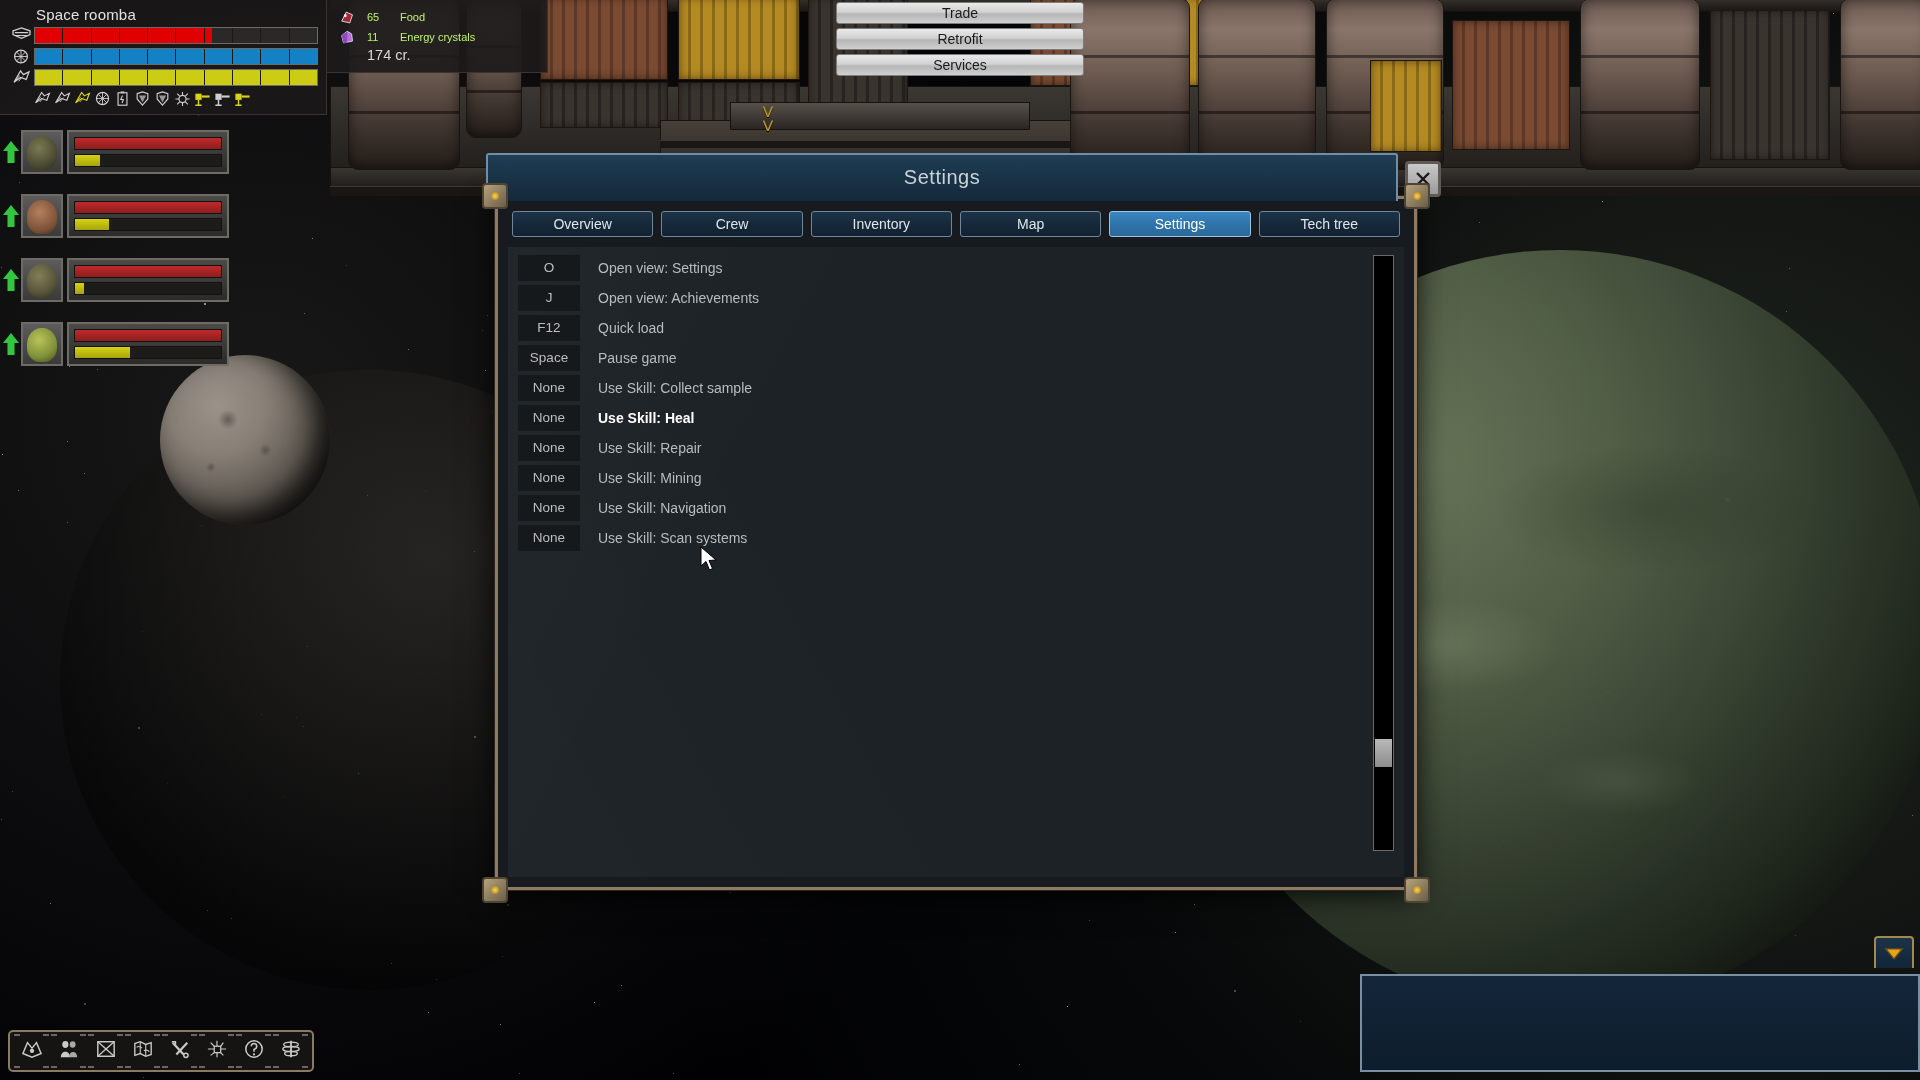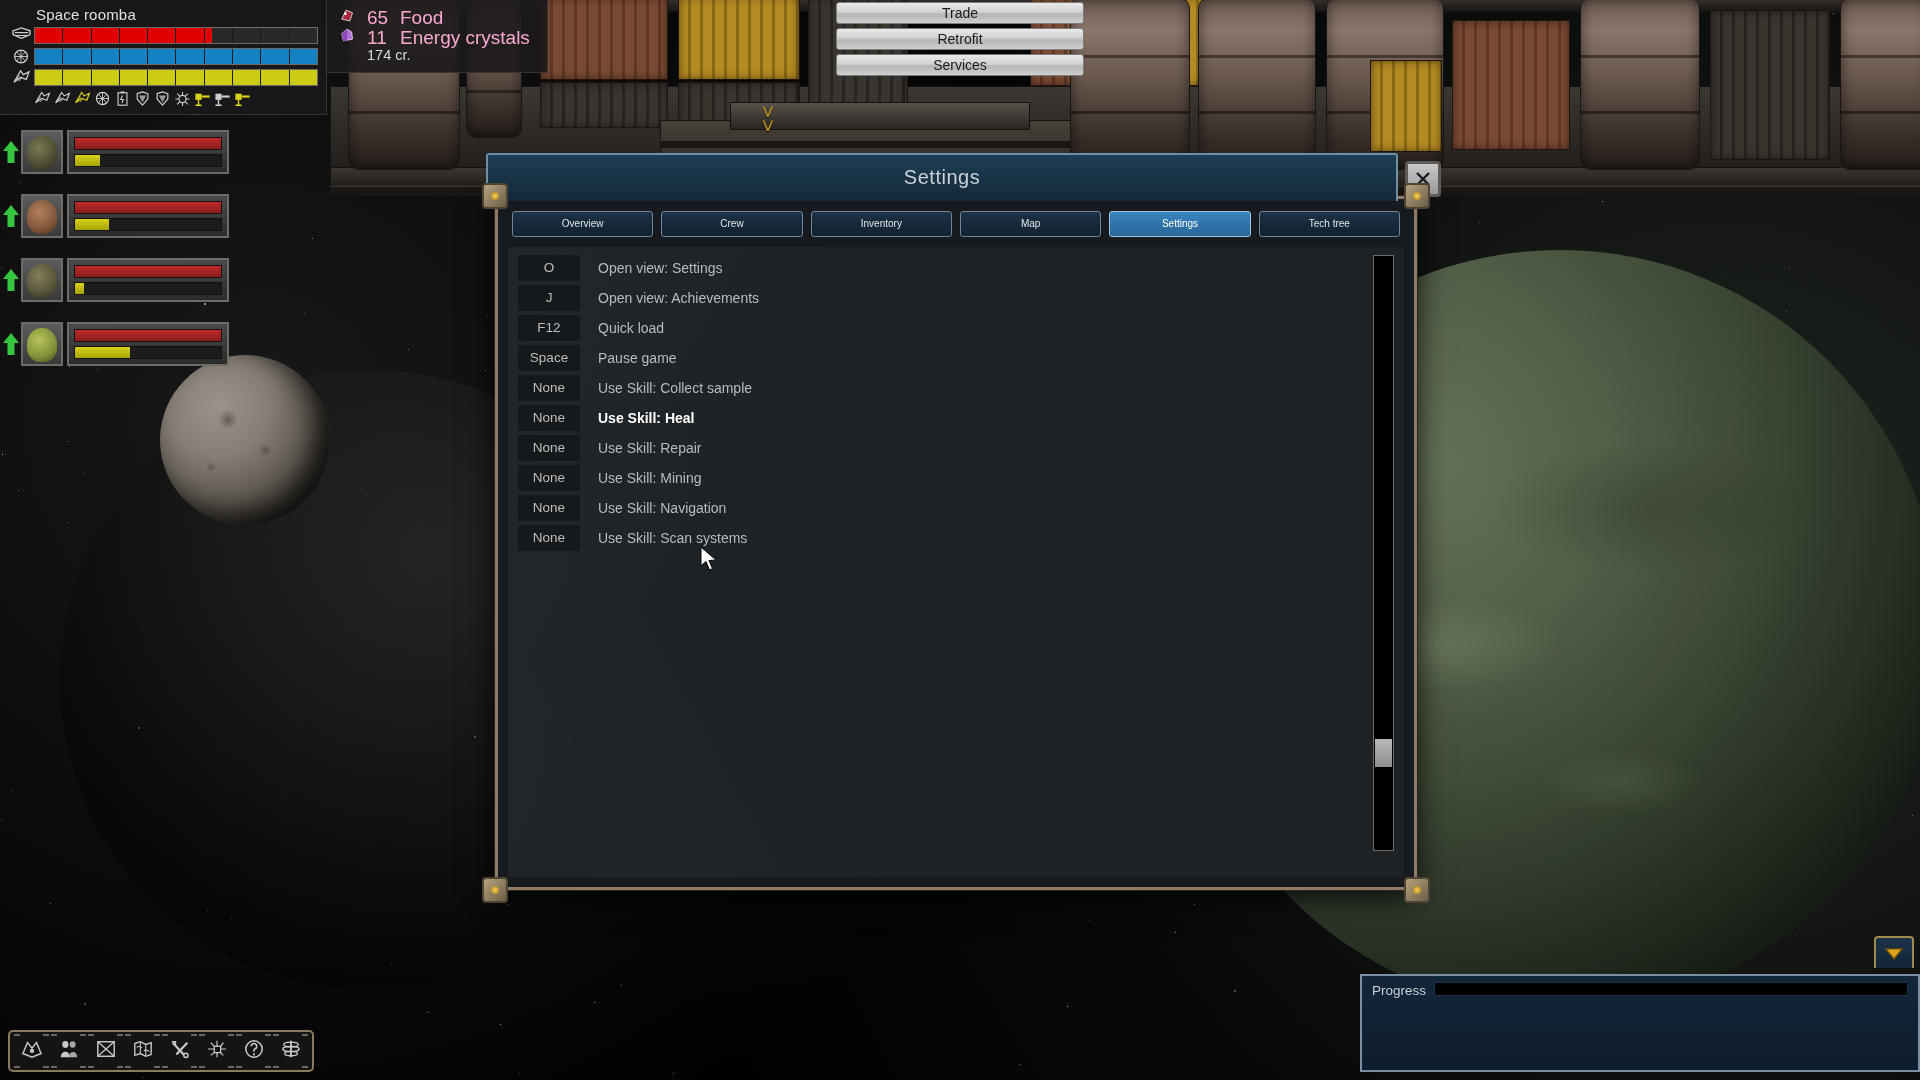--- a/index.html
+++ b/index.html
@@ -127,21 +127,21 @@
   .mod-row { display: flex; align-items: center; gap: 1px; margin-top: 3px; margin-left: 25px; }
   .mod-icon { width: 19px; height: 17px; display:flex; align-items:center; justify-content:center; }
 
   
   .res-panel {
     position: absolute; left: 327px; top: 0; width: 221px; height: 73px;
     background: rgba(28,26,26,0.92);
     border-right: 1px solid #3a3430; border-bottom: 1px solid #3a3430;
     padding: 7px 10px;
   }
-  .res-row { display:flex; align-items:flex-start; height: 20px; font-size: 19px; color: #f9a8d4; }
+  .res-row { display:flex; align-items:center; height: 20px; font-size: 11px; color: #bef264; }
   .res-ico { width: 22px; height: 17px; margin-right: 8px; display:flex; align-items:center; justify-content:center;}
   .res-num { display:inline-block; min-width: 26px; text-align:left; }
   .res-lbl { margin-left: 7px; }
   .res-cr { margin-left: 30px; font-size: 14.5px; color: #d9d9d9; }
 
   
   .station-btns {
     position: absolute; left: 836px; top: 2px; width: 248px;
     display: flex; flex-direction: column; gap: 4px;
   }
@@ -219,21 +219,21 @@
   }
 
   .tabs {
     position: absolute; left: 14px; top: 12px; right: 14px; height: 26px;
     display: flex; gap: 8px;
   }
   .tab {
     flex: 1; height: 26px; border-radius: 3px;
     background: linear-gradient(180deg, #1d3347 0%, #16293a 50%, #112232 100%);
     border: 1px solid #6d8699;
-    color: #dfe6ea; font-size: 10px; line-height: 24px; text-align: center;
+    color: #dfe6ea; font-size: 14px; line-height: 24px; text-align: center;
     cursor: pointer;
   }
   .tab.active {
     background: linear-gradient(180deg, #3a87c4 0%, #2f74ab 50%, #2a6899 100%);
     border-color: #9ec4de; color: #ffffff;
   }
 
   .dlg-body {
     position: absolute; left: 10px; top: 48px; right: 10px; bottom: 10px;
     background: #1d2226;
@@ -934,24 +934,20 @@
       </span>
     </div>
 
   <div class="quest-toggle">
     <svg viewBox="0 0 24 16" width="22" height="15">
         <polygon points="3,3 21,3 12,14" fill="#e0a61e" stroke="#6b4d09" stroke-width="1.5"></polygon>
       </svg>
   </div>
   <div class="quest">
     <div id="quest-rows">
-        <div class="q-row">
-          <span class="q-lbl">Progress</span>
-          <span class="q-bar"></span>
-        </div>
       </div>
   </div>
 
   <div class="cursor">
     <svg viewBox="0 0 18 26" width="18" height="26">
       <polygon points="1,1 1,20 6,15.5 9.5,24 12.5,22.5 9,14.5 16,14" fill="#ffffff" stroke="#000000" stroke-width="1"></polygon>
     </svg>
   </div>
 
 </div>

